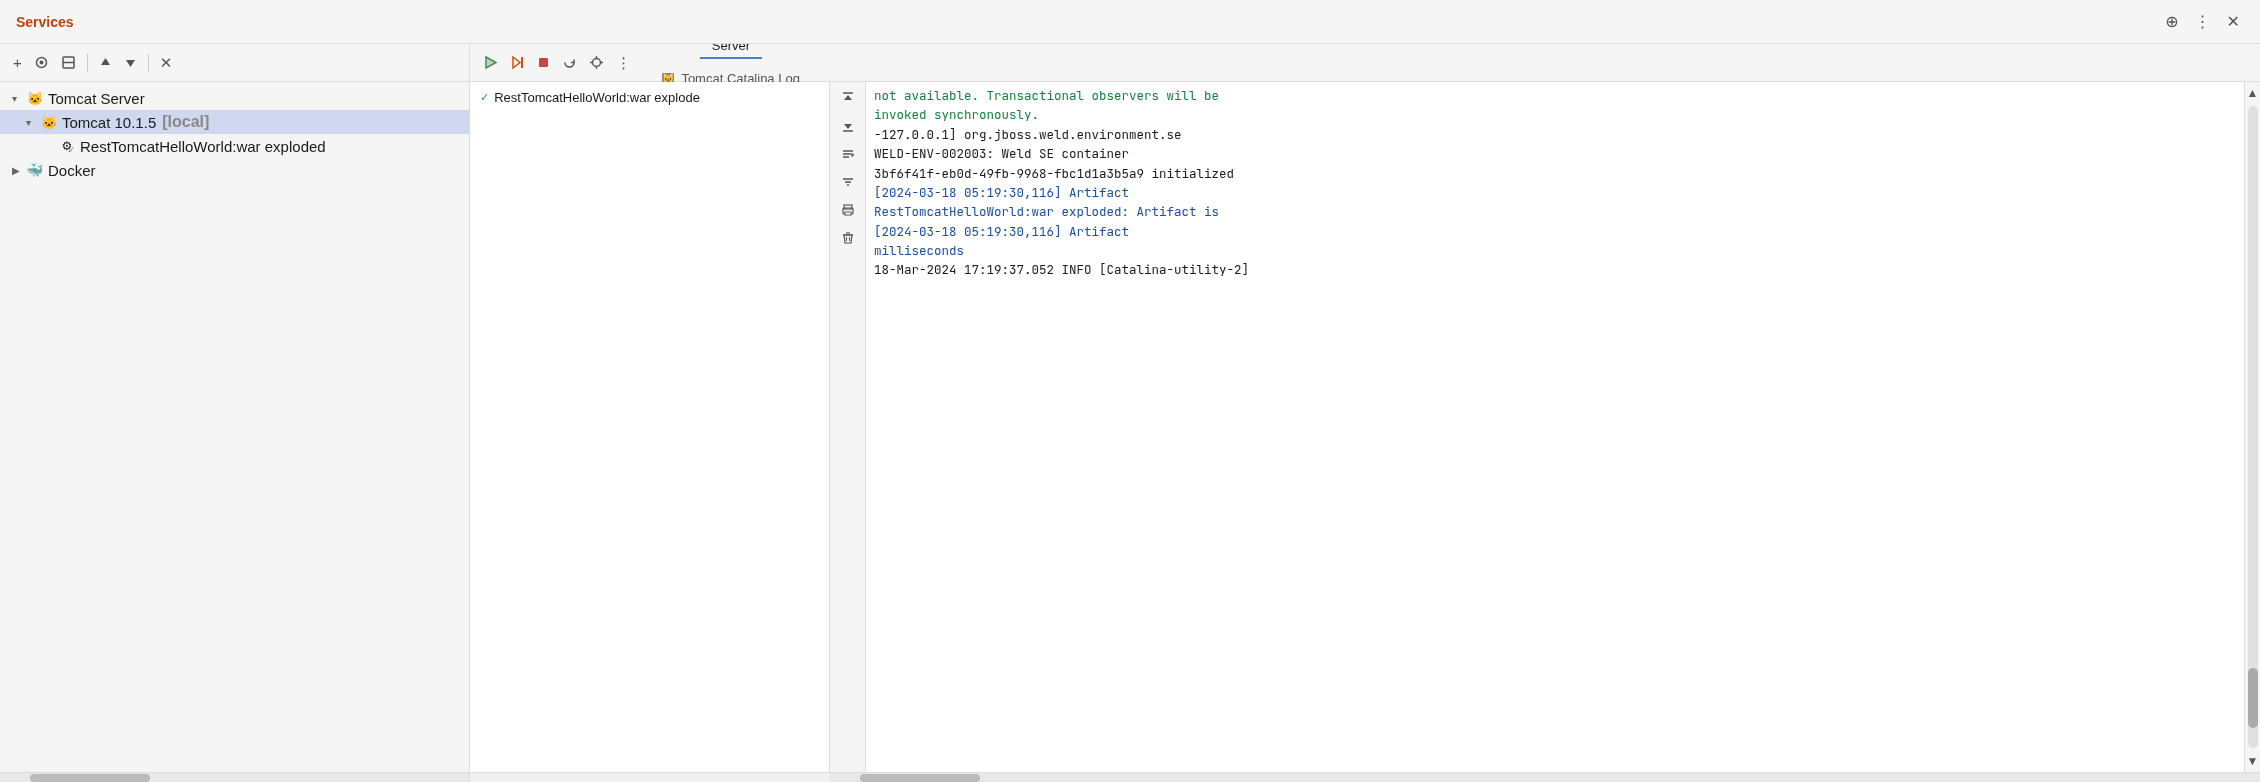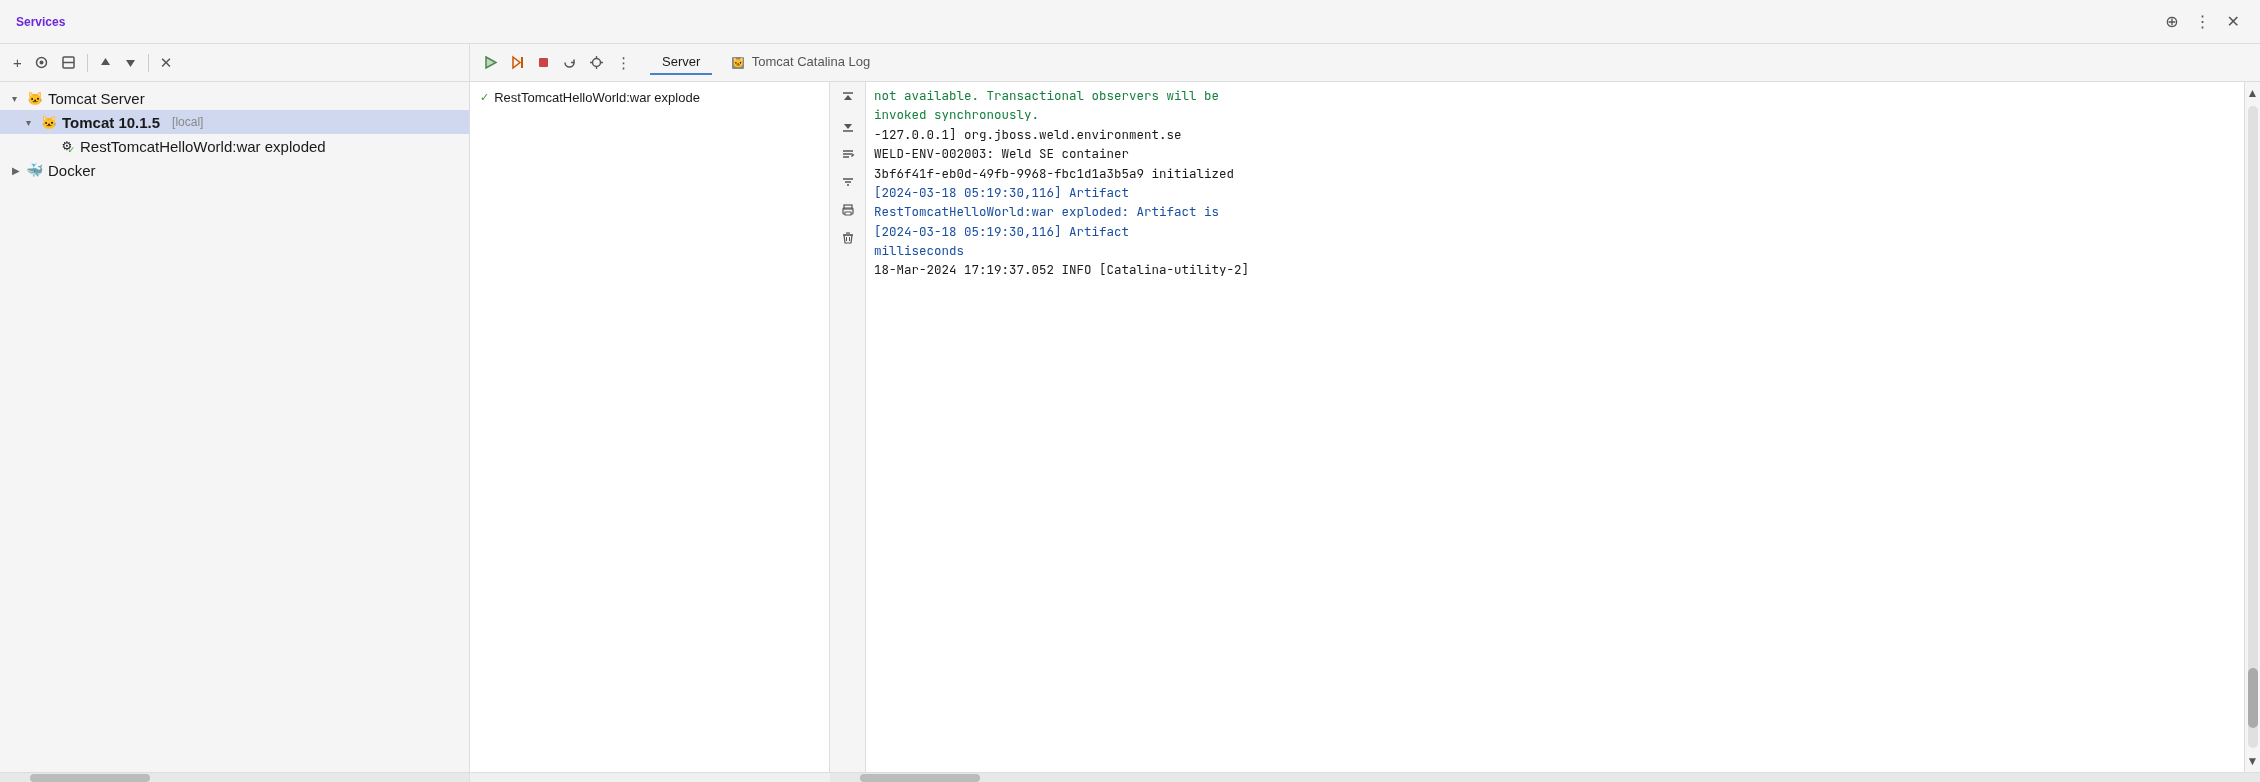--- a/index.html
+++ b/index.html
@@ -17,23 +17,23 @@
     .header {
       display: flex;
       align-items: center;
       justify-content: space-between;
       background: #f5f5f5;
       padding: 6px 16px;
       border-bottom: 1px solid #ddd;
       height: 44px;
     }
     .header-title {
-      font-size: 12px;
+      font-size: 14px;
       font-weight: 600;
-      color: #6d28d9;
+      color: #c2410c;
     }
     .header-actions {
       display: flex;
       align-items: center;
       gap: 8px;
     }
     .header-icon-btn {
       background: none;
       border: none;
       cursor: pointer;
@@ -124,25 +124,26 @@
       height: 18px;
       display: inline-flex;
       align-items: center;
       justify-content: center;
       margin-right: 4px;
       font-size: 13px;
     }
     .tree-label {
       font-size: 15px;
     }
-    .tree-label.bold { font-weight: 700; }
+    .tree-label.bold { font-weight: 400; }
     .tree-badge {
-      margin-left: 12px;
-      font-size: 12px;
+      margin-left: 6px;
+      font-size: 16px;
       color: #888;
+      font-weight: bold;
     }
     .check-green {
       color: #2a9d2a;
       font-size: 11px;
       margin-right: 3px;
     }
 
     
     .docker-icon {
       color: #2a7ab5;
@@ -168,20 +169,21 @@
       background: #f5f5f5;
       height: 38px;
     }
 
     
     .tabs-area {
       display: flex;
       align-items: center;
       gap: 8px;
       margin-left: 12px;
+      flex-direction: column;
     }
     .tab {
       padding: 4px 12px;
       font-size: 13px;
       cursor: pointer;
       color: #555;
       border-bottom: 2px solid transparent;
     }
     .tab.active {
       color: #1a1a1a;

